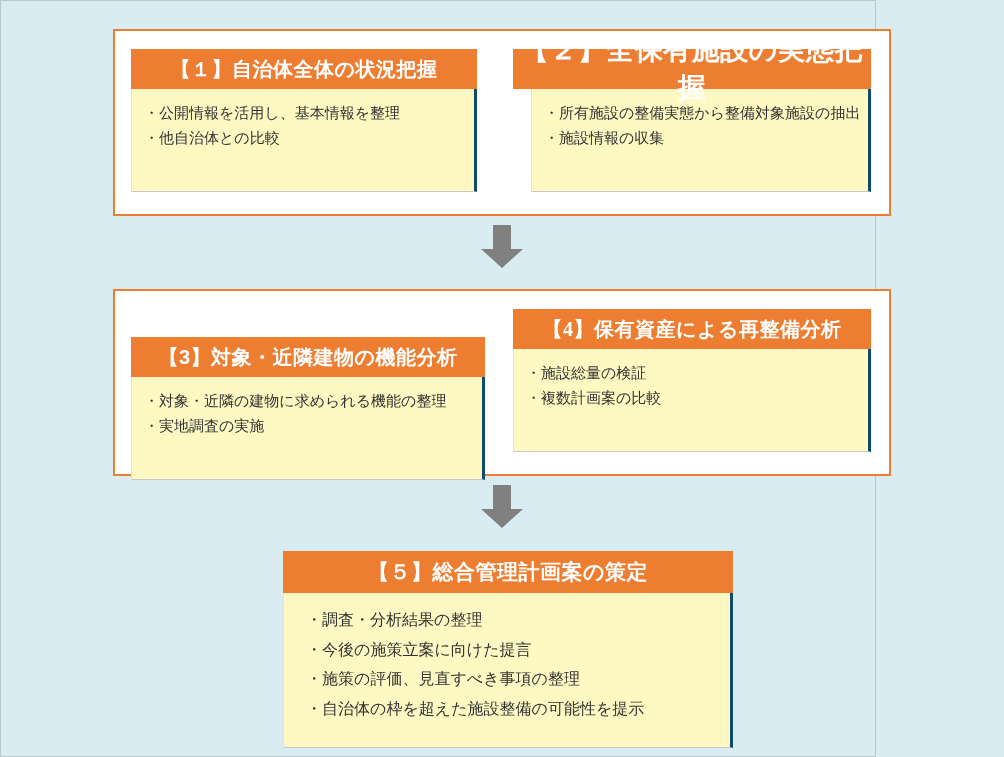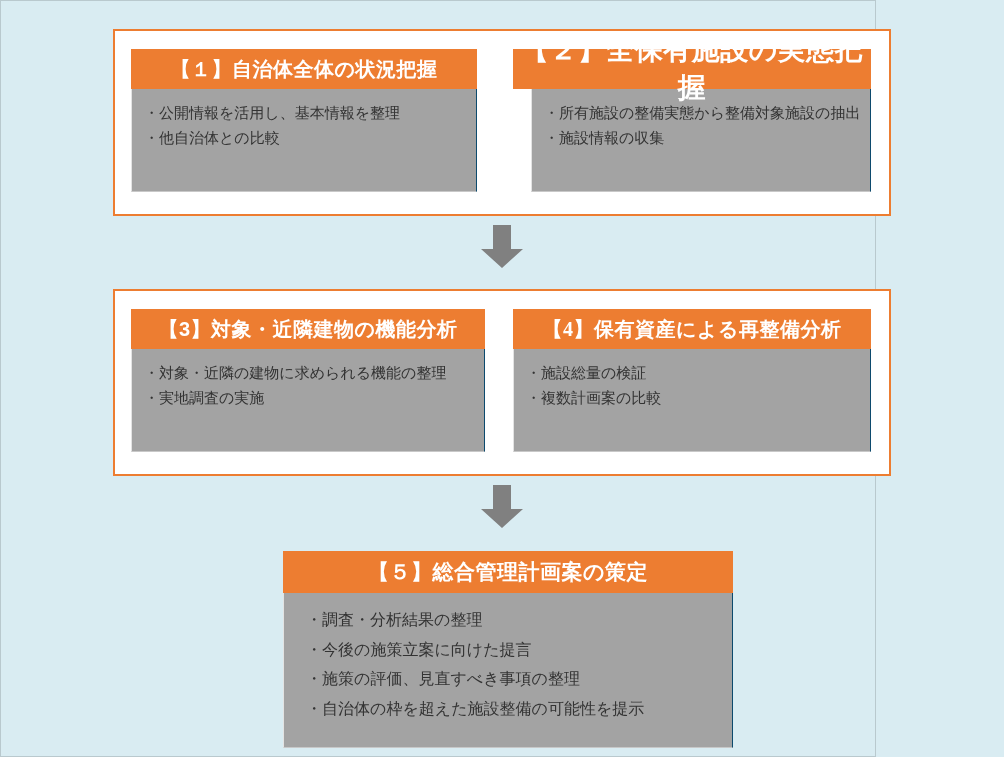--- a/index.html
+++ b/index.html
@@ -53,24 +53,24 @@
     color: #ffffff;
     font-weight: bold;
     text-align: center;
     letter-spacing: 0.5px;
     box-sizing: border-box;
     display: flex;
     align-items: center;
     justify-content: center;
   }
   .card-body {
-    background: #a3a3a3;
+    background: #fef9c3;
     color: #333333;
     box-sizing: border-box;
-    border-right: 1px solid #0c4a6e;
+    border-right: 3px solid #0c4a6e;
     border-bottom: 1px solid #c8c8c8;
     border-left: 1px solid #e3e3e3;
     padding: 12px 10px 1px 12px;
   }
   .bullet-list {
     list-style: none;
     margin: 0;
     padding: 0;
   }
   .bullet-list li {
@@ -81,21 +81,21 @@
   
   .c1 { left: 130px; top: 48px; width: 346px; }
   .c1 .card-header { height: 40px; font-size: 20px; }
   .c1 .card-body { height: 103px; font-size: 15px; }
   
   .c2 { left: 512px; top: 48px; width: 358px; }
   .c2 .card-header { height: 40px; font-size: 28px; }
   .c2 .card-body { height: 103px; font-size: 15px; margin-left: 18px; }
   
   .c3 { left: 130px; top: 308px; width: 354px; }
-  .c3 .card-header { height: 40px; font-size: 20px; }
+  .c3 .card-header { height: 40px; font-size: 20px; margin-top: 28px; }
   .c3 .card-body { height: 103px; font-size: 15px; }
   
   .c4 { left: 512px; top: 308px; width: 358px; font-family: Liberation Serif, serif; }
   .c4 .card-header { height: 40px; font-size: 20px; }
   .c4 .card-body { height: 103px; font-size: 15px; }
   
   .c5 { left: 282px; top: 550px; width: 450px; }
   .c5 .card-header { height: 42px; font-size: 21px; }
   .c5 .card-body { height: 155px; font-size: 16px; padding-left: 22px; }
   .c5 .bullet-list li { line-height: 1.85; }

